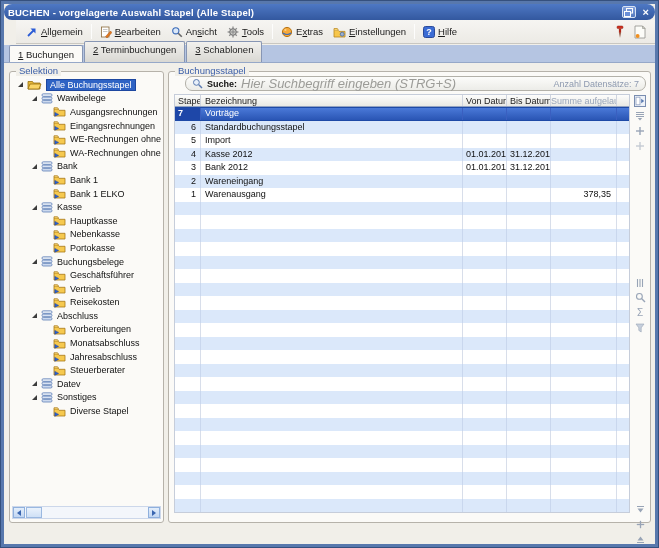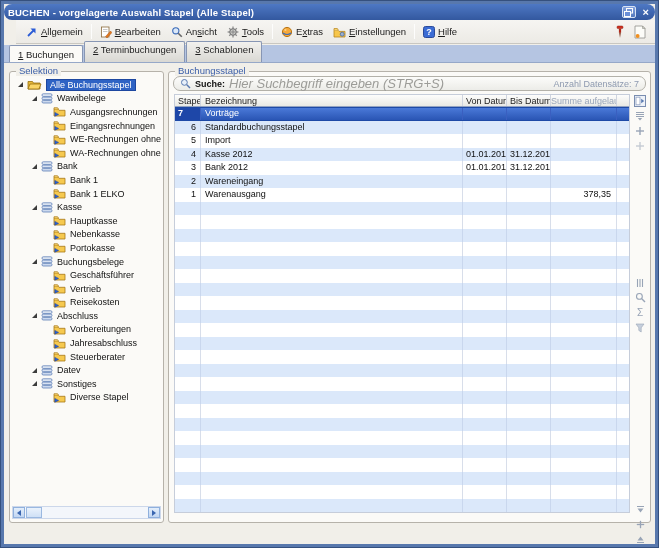--- a/index.html
+++ b/index.html
@@ -52,21 +52,21 @@
   
   .hscroll{position:absolute;left:2px;right:2px;bottom:3px;height:13px;background:#f3f6fb;
     border:1px solid #ccd7ea;display:flex;align-items:stretch;}
   .sb-btn{width:12px;background:linear-gradient(#e3eefb,#c2d6f2);border:1px solid #8fb0dd;
     display:flex;align-items:center;justify-content:center;}
   .arrow-l{width:0;height:0;border-top:3px solid transparent;border-bottom:3px solid transparent;border-right:4px solid #3a66b0;}
   .arrow-r{width:0;height:0;border-top:3px solid transparent;border-bottom:3px solid transparent;border-left:4px solid #3a66b0;}
   .sb-thumb{width:16px;background:linear-gradient(#eaf2fc,#cfe0f6);border:1px solid #9ab8e0;margin-left:1px;}
   .sb-track{flex:1;}
   
-  .searchbar{position:absolute;left:4px;top:4px;right:4px;height:15px;border:1px solid #b3b1a9;border-radius:7px;
+  .searchbar{position:absolute;left:16px;top:4px;right:4px;height:15px;border:1px solid #b3b1a9;border-radius:7px;
     background:linear-gradient(#fcfcfa,#ececе8);background:linear-gradient(#fcfcfa,#ecece8);
     display:flex;align-items:center;padding:0 6px;gap:4px;}
   .searchbar .slabel{font-size:9px;font-weight:bold;color:#111;}
   .searchbar input{flex:1;border:none;outline:none;background:transparent;font-size:13px;font-style:italic;color:#555;}
   .searchbar input::placeholder{color:#9c9c98;font-style:italic;}
   .searchbar .count{font-size:9px;color:#8e9ab0;white-space:nowrap;}
   
   .table{position:absolute;left:5px;top:22px;width:456px;height:419px;background:#fff;border:1px solid #c6cdda;border-top:none;}
   .thead{display:flex;height:13px;background:linear-gradient(#fdfdfc,#e9e9e4);border-top:1px solid #c6cdda;
     border-bottom:1px solid #93a3c2;}
@@ -429,20 +429,30 @@
               <span class="tlabel">Vorbereitungen</span>
             </div>
             <div class="trow leaf">
               <span class="ticon">
                 <svg width="13" height="11" viewBox="0 0 13 11">
                   <path d="M1 3 h4 l1 1.3 h6 V10 H1 z" fill="#f6c94f" stroke="#a87818" stroke-width="0.8"></path>
                   <path d="M1 3 V1.8 h3.6 l0.9 1.2" fill="#fad97c" stroke="#a87818" stroke-width="0.8"></path>
                   <path d="M1.8 10.2 V6.4 L5.6 8.4 z" fill="#2a62d8" stroke="#1a3f9a" stroke-width="0.5"></path>
                 </svg>
               </span>
+              <span class="tlabel">Monatsabschluss</span>
+            </div>
+            <div class="trow leaf">
+              <span class="ticon">
+                <svg width="13" height="11" viewBox="0 0 13 11">
+                  <path d="M1 3 h4 l1 1.3 h6 V10 H1 z" fill="#f6c94f" stroke="#a87818" stroke-width="0.8"></path>
+                  <path d="M1 3 V1.8 h3.6 l0.9 1.2" fill="#fad97c" stroke="#a87818" stroke-width="0.8"></path>
+                  <path d="M1.8 10.2 V6.4 L5.6 8.4 z" fill="#2a62d8" stroke="#1a3f9a" stroke-width="0.5"></path>
+                </svg>
+              </span>
               <span class="tlabel">Jahresabschluss</span>
             </div>
             <div class="trow leaf">
               <span class="ticon">
                 <svg width="13" height="11" viewBox="0 0 13 11">
                   <path d="M1 3 h4 l1 1.3 h6 V10 H1 z" fill="#f6c94f" stroke="#a87818" stroke-width="0.8"></path>
                   <path d="M1 3 V1.8 h3.6 l0.9 1.2" fill="#fad97c" stroke="#a87818" stroke-width="0.8"></path>
                   <path d="M1.8 10.2 V6.4 L5.6 8.4 z" fill="#2a62d8" stroke="#1a3f9a" stroke-width="0.5"></path>
                 </svg>
               </span>

